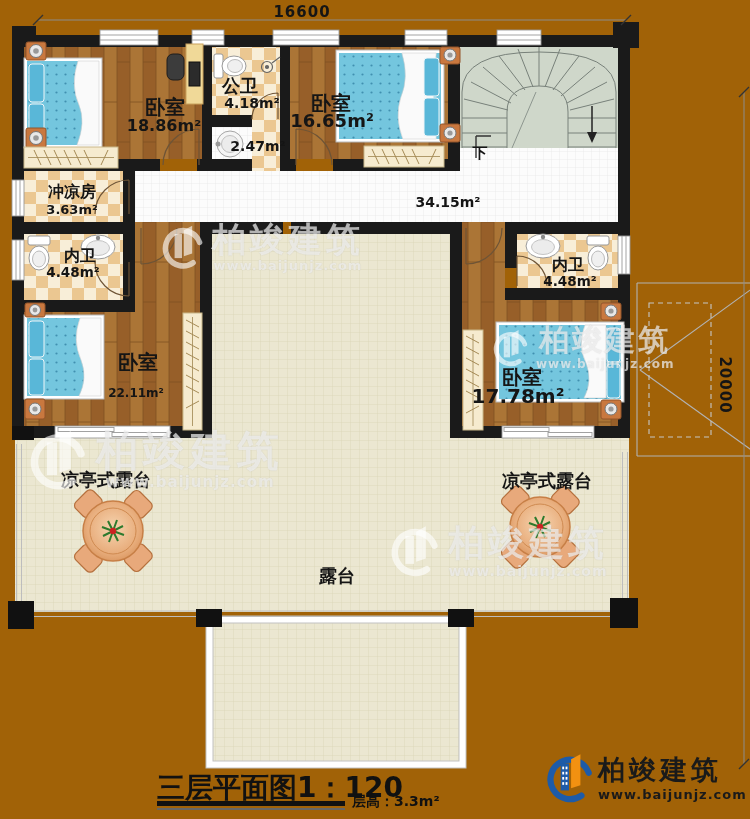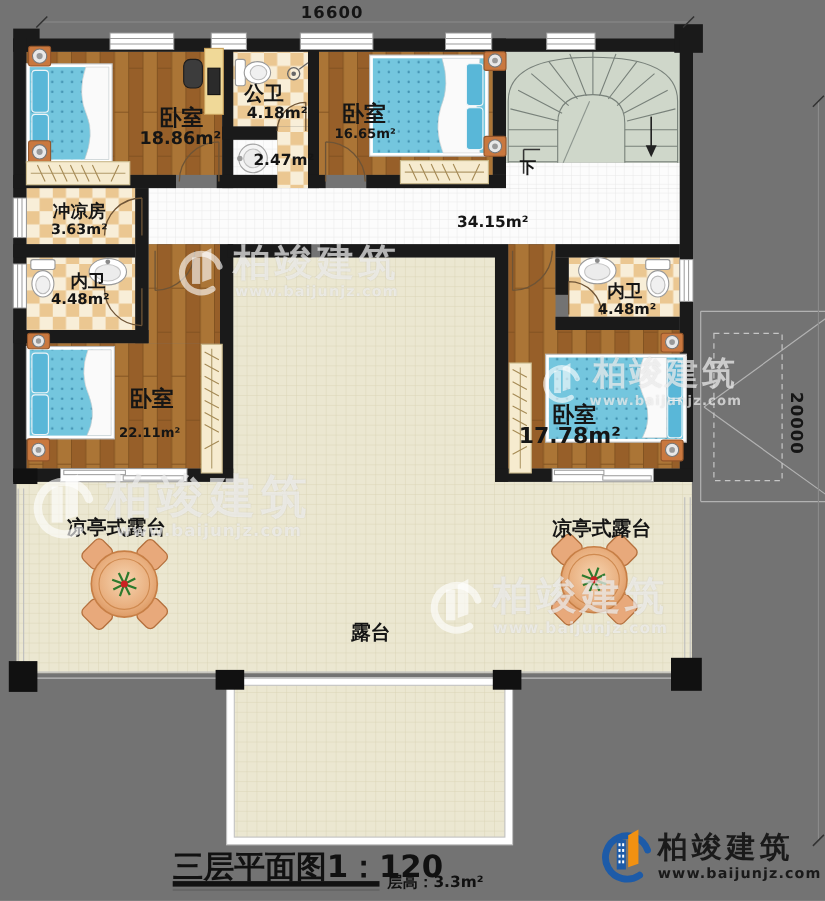--- a/index.html
+++ b/index.html
@@ -1,16 +1,16 @@
 <!DOCTYPE html>
 <html><head>
 <meta charset="utf-8">
 <style>
   html,body{margin:0;padding:0;background:#ffffff;}
-  #stage{position:relative;width:750px;height:819px;background:#737373;overflow:hidden;
+  #stage{position:relative;width:750px;height:819px;background:#a16207;overflow:hidden;
          font-family:"DejaVu Sans","Liberation Sans",sans-serif;}
   #plan-svg{position:absolute;left:0;top:0;}
   .lbl{position:absolute;transform:translate(-50%,-50%);white-space:nowrap;
        font-weight:700;color:#151515;line-height:1;}
   .lbl-rot{transform:translate(-50%,-50%) rotate(90deg);}
   .wm{position:absolute;display:flex;align-items:center;gap:8px;
       color:rgba(255,255,255,0.62);text-shadow:0 0 1px rgba(130,130,130,0.35);
       pointer-events:none;}
   .wm .wm-col{display:flex;flex-direction:column;align-items:center;}
   .wm .wm-big{font-weight:800;line-height:1;}
@@ -360,21 +360,21 @@
 
 <div class="lbl" style="left:165px;top:107px;font-size:20px;">卧室</div>
 <div class="lbl" style="left:164px;top:126px;font-size:16px;">18.86m²</div>
 
 <div class="lbl" style="left:240px;top:86px;font-size:18px;">公卫</div>
 <div class="lbl" style="left:252px;top:103px;font-size:14px;">4.18m²</div>
 
 <div class="lbl" style="left:258px;top:146px;font-size:14px;">2.47m²</div>
 
 <div class="lbl" style="left:331px;top:103px;font-size:20px;">卧室</div>
-<div class="lbl" style="left:332px;top:121px;font-size:12px;">16.65m²</div>
+<div class="lbl" style="left:332px;top:121px;font-size:18px;">16.65m²</div>
 
 <div class="lbl" style="left:480px;top:153px;font-size:15px;">下</div>
 <div class="lbl" style="left:448px;top:202px;font-size:14px;">34.15m²</div>
 
 <div class="lbl" style="left:72px;top:192px;font-size:16px;text-align:center;">冲凉房</div>
 <div class="lbl" style="left:72px;top:209px;font-size:13px;">3.63m²</div>
 
 <div class="lbl" style="left:80px;top:256px;font-size:16px;">内卫</div>
 <div class="lbl" style="left:73px;top:273px;font-size:13.5px;">4.48m²</div>
 

